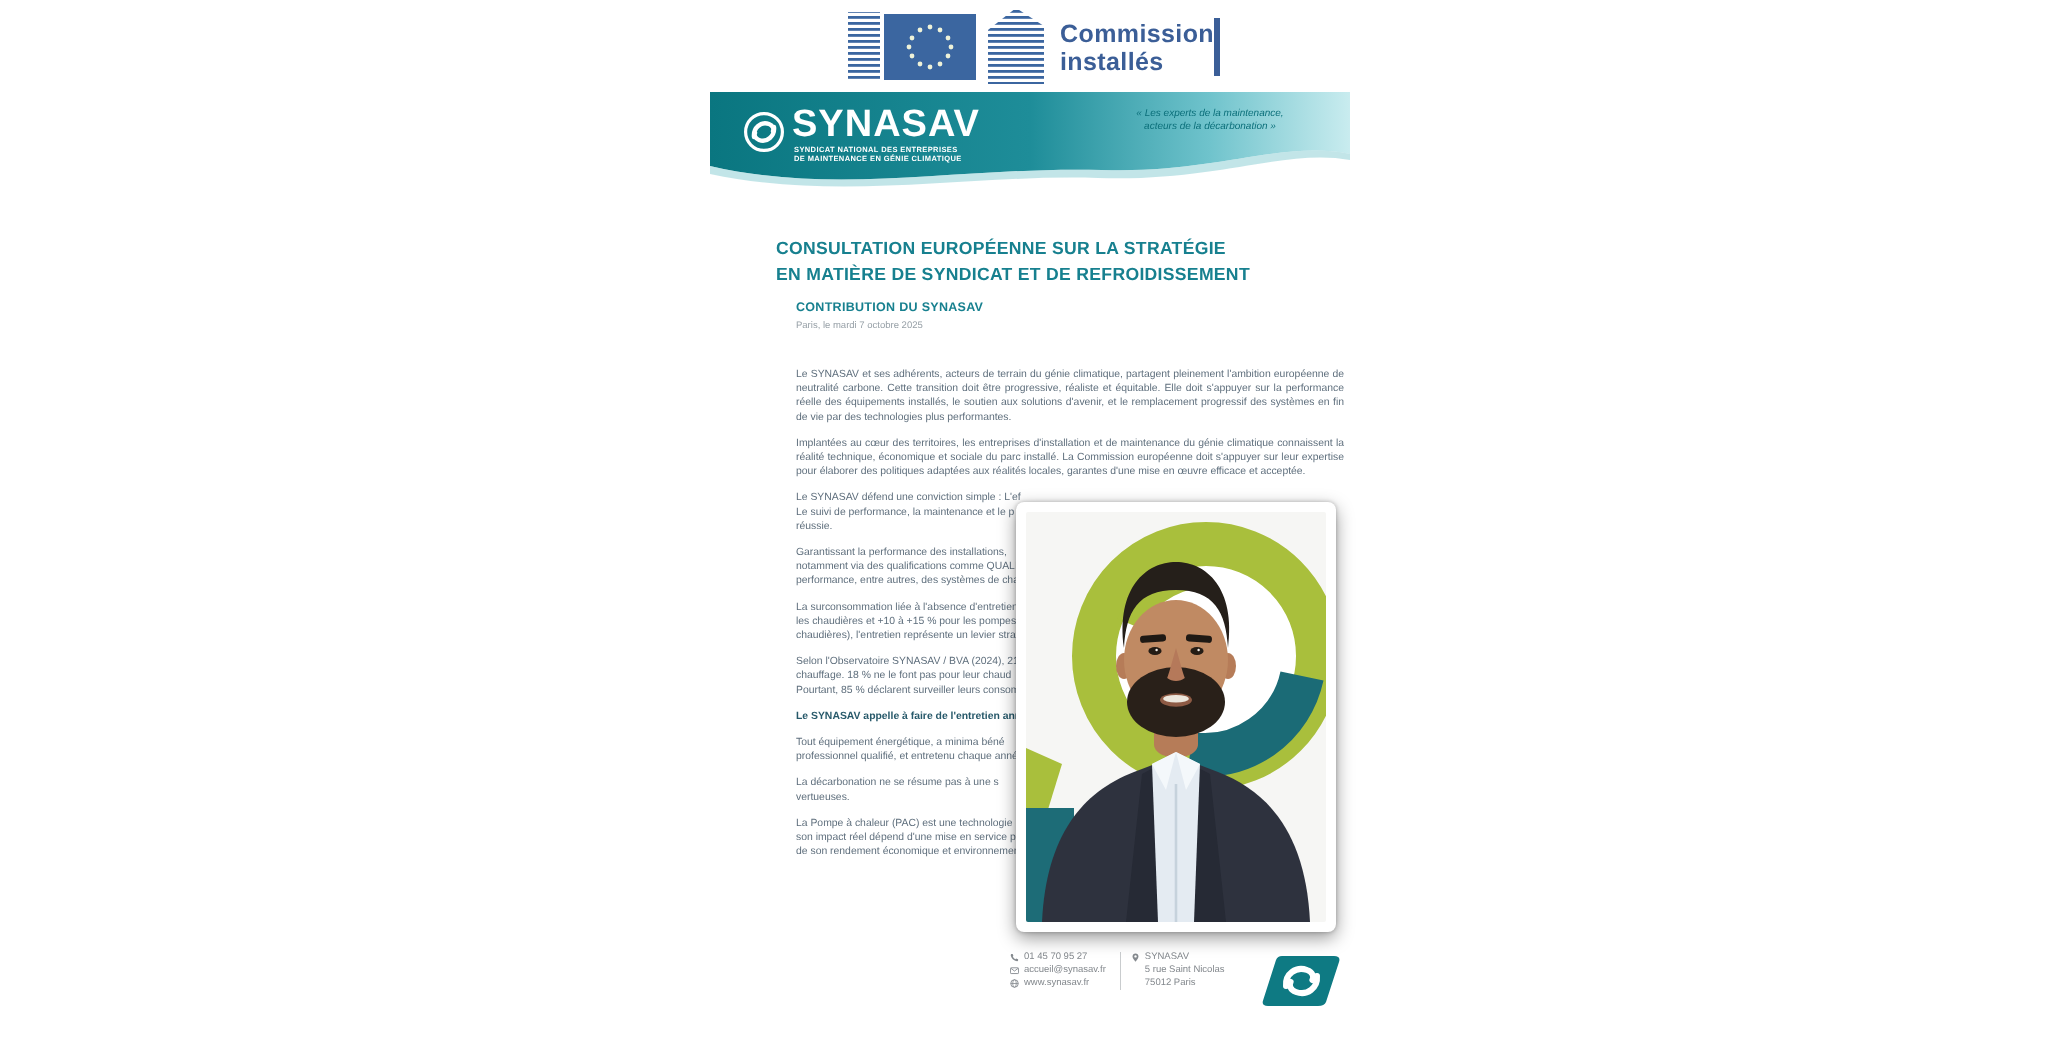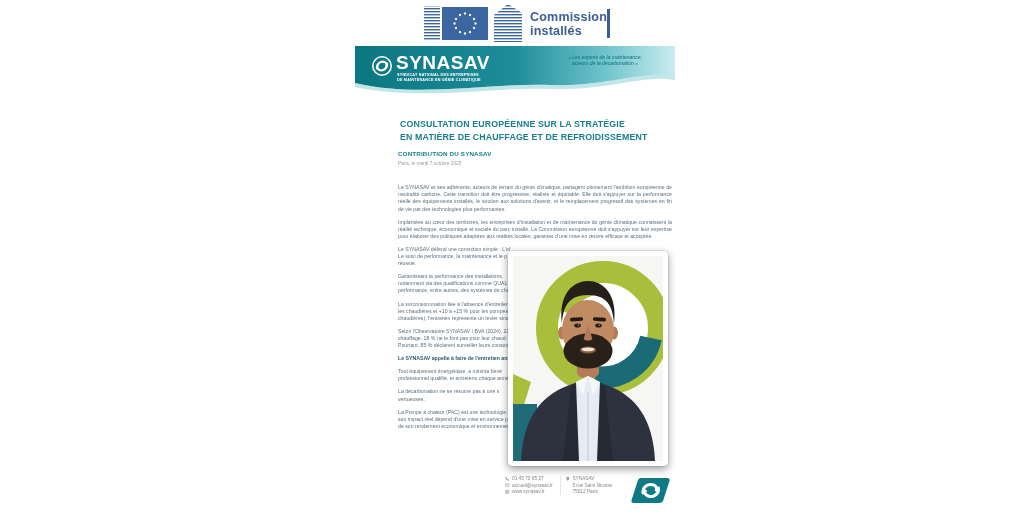--- a/index.html
+++ b/index.html
@@ -17,21 +17,21 @@
   .banner { position:absolute; left:355px; top:46px; width:320px; height:50px; }
   .banner svg.wave { position:absolute; left:0; top:0; }
   .brand-icon { position:absolute; left:371px; top:55px; width:22px; height:22px; }
   .brand-name { position:absolute; left:396px; top:52px; color:#ffffff; font-weight:bold; font-size:19px; letter-spacing:.5px; }
   .brand-sub { position:absolute; left:397px; top:73px; width:180px; transform:scale(.5); transform-origin:0 0;
                color:#ffffff; font-weight:bold; font-size:7.5px; line-height:8.5px; letter-spacing:.4px; white-space:nowrap; }
   .banner-tagline { position:absolute; left:540px; top:54px; width:260px; transform:scale(.5); transform-origin:0 0;
                color:#0b6f7a; font-style:italic; font-size:10px; line-height:12.5px; text-align:center; }
 
   
-  .doc-title { position:absolute; left:400px; top:118px; color:#17808f; font-weight:bold; font-size:8.8px; line-height:12.5px; letter-spacing:.15px; }
+  .doc-title { position:absolute; left:388px; top:118px; color:#17808f; font-weight:bold; font-size:8.8px; line-height:12.5px; letter-spacing:.15px; }
   .doc-subtitle { position:absolute; left:398px; top:150px; width:400px; transform:scale(.5); transform-origin:0 0;
                   color:#17808f; font-weight:bold; font-size:12.5px; letter-spacing:.3px; }
   .doc-dateline { position:absolute; left:398px; top:160px; width:400px; transform:scale(.5); transform-origin:0 0;
                   color:#97a0a7; font-size:9.5px; }
 
   
   .body-text { position:absolute; left:398px; top:184px; width:548px; transform:scale(.5); transform-origin:0 0;
                color:#5f6f7d; font-size:10.4px; line-height:14.2px; }
   .body-text p { margin-bottom:12px; text-align:justify; }
   .frag { white-space:nowrap; overflow:visible; }
@@ -116,21 +116,21 @@
     <div>SYNDICAT NATIONAL DES ENTREPRISES</div>
     <div>DE MAINTENANCE EN GÉNIE CLIMATIQUE</div>
   </div>
   <div class="banner-tagline">
     <div>« Les experts de la maintenance,</div>
     <div>acteurs de la décarbonation »</div>
   </div>
 
   <div class="doc-title">
     <div>CONSULTATION EUROPÉENNE SUR LA STRATÉGIE</div>
-    <div>EN MATIÈRE DE CHAUFFAGE ET DE REFROIDISSEMENT</div>
+    <div>EN MATIÈRE DE SYNDICAT ET DE REFROIDISSEMENT</div>
   </div>
   <div class="doc-subtitle">CONTRIBUTION DU SYNASAV</div>
   <div class="doc-dateline">Paris, le mardi 7 octobre 2025</div>
 
   <div class="body-text">
     <p>Le SYNASAV et ses adhérents, acteurs de terrain du génie climatique, partagent pleinement l'ambition européenne de neutralité carbone. Cette transition doit être progressive, réaliste et équitable. Elle doit s'appuyer sur la performance réelle des équipements installés, le soutien aux solutions d'avenir, et le remplacement progressif des systèmes en fin de vie par des technologies plus performantes.</p>
     <p>Implantées au cœur des territoires, les entreprises d'installation et de maintenance du génie climatique connaissent la réalité technique, économique et sociale du parc installé. La Commission européenne doit s'appuyer sur leur expertise pour élaborer des politiques adaptées aux réalités locales, garantes d'une mise en œuvre efficace et acceptée.</p>
 
     <div class="frag-para">
       <div class="frag">Le SYNASAV défend une conviction simple : L'ef</div>

